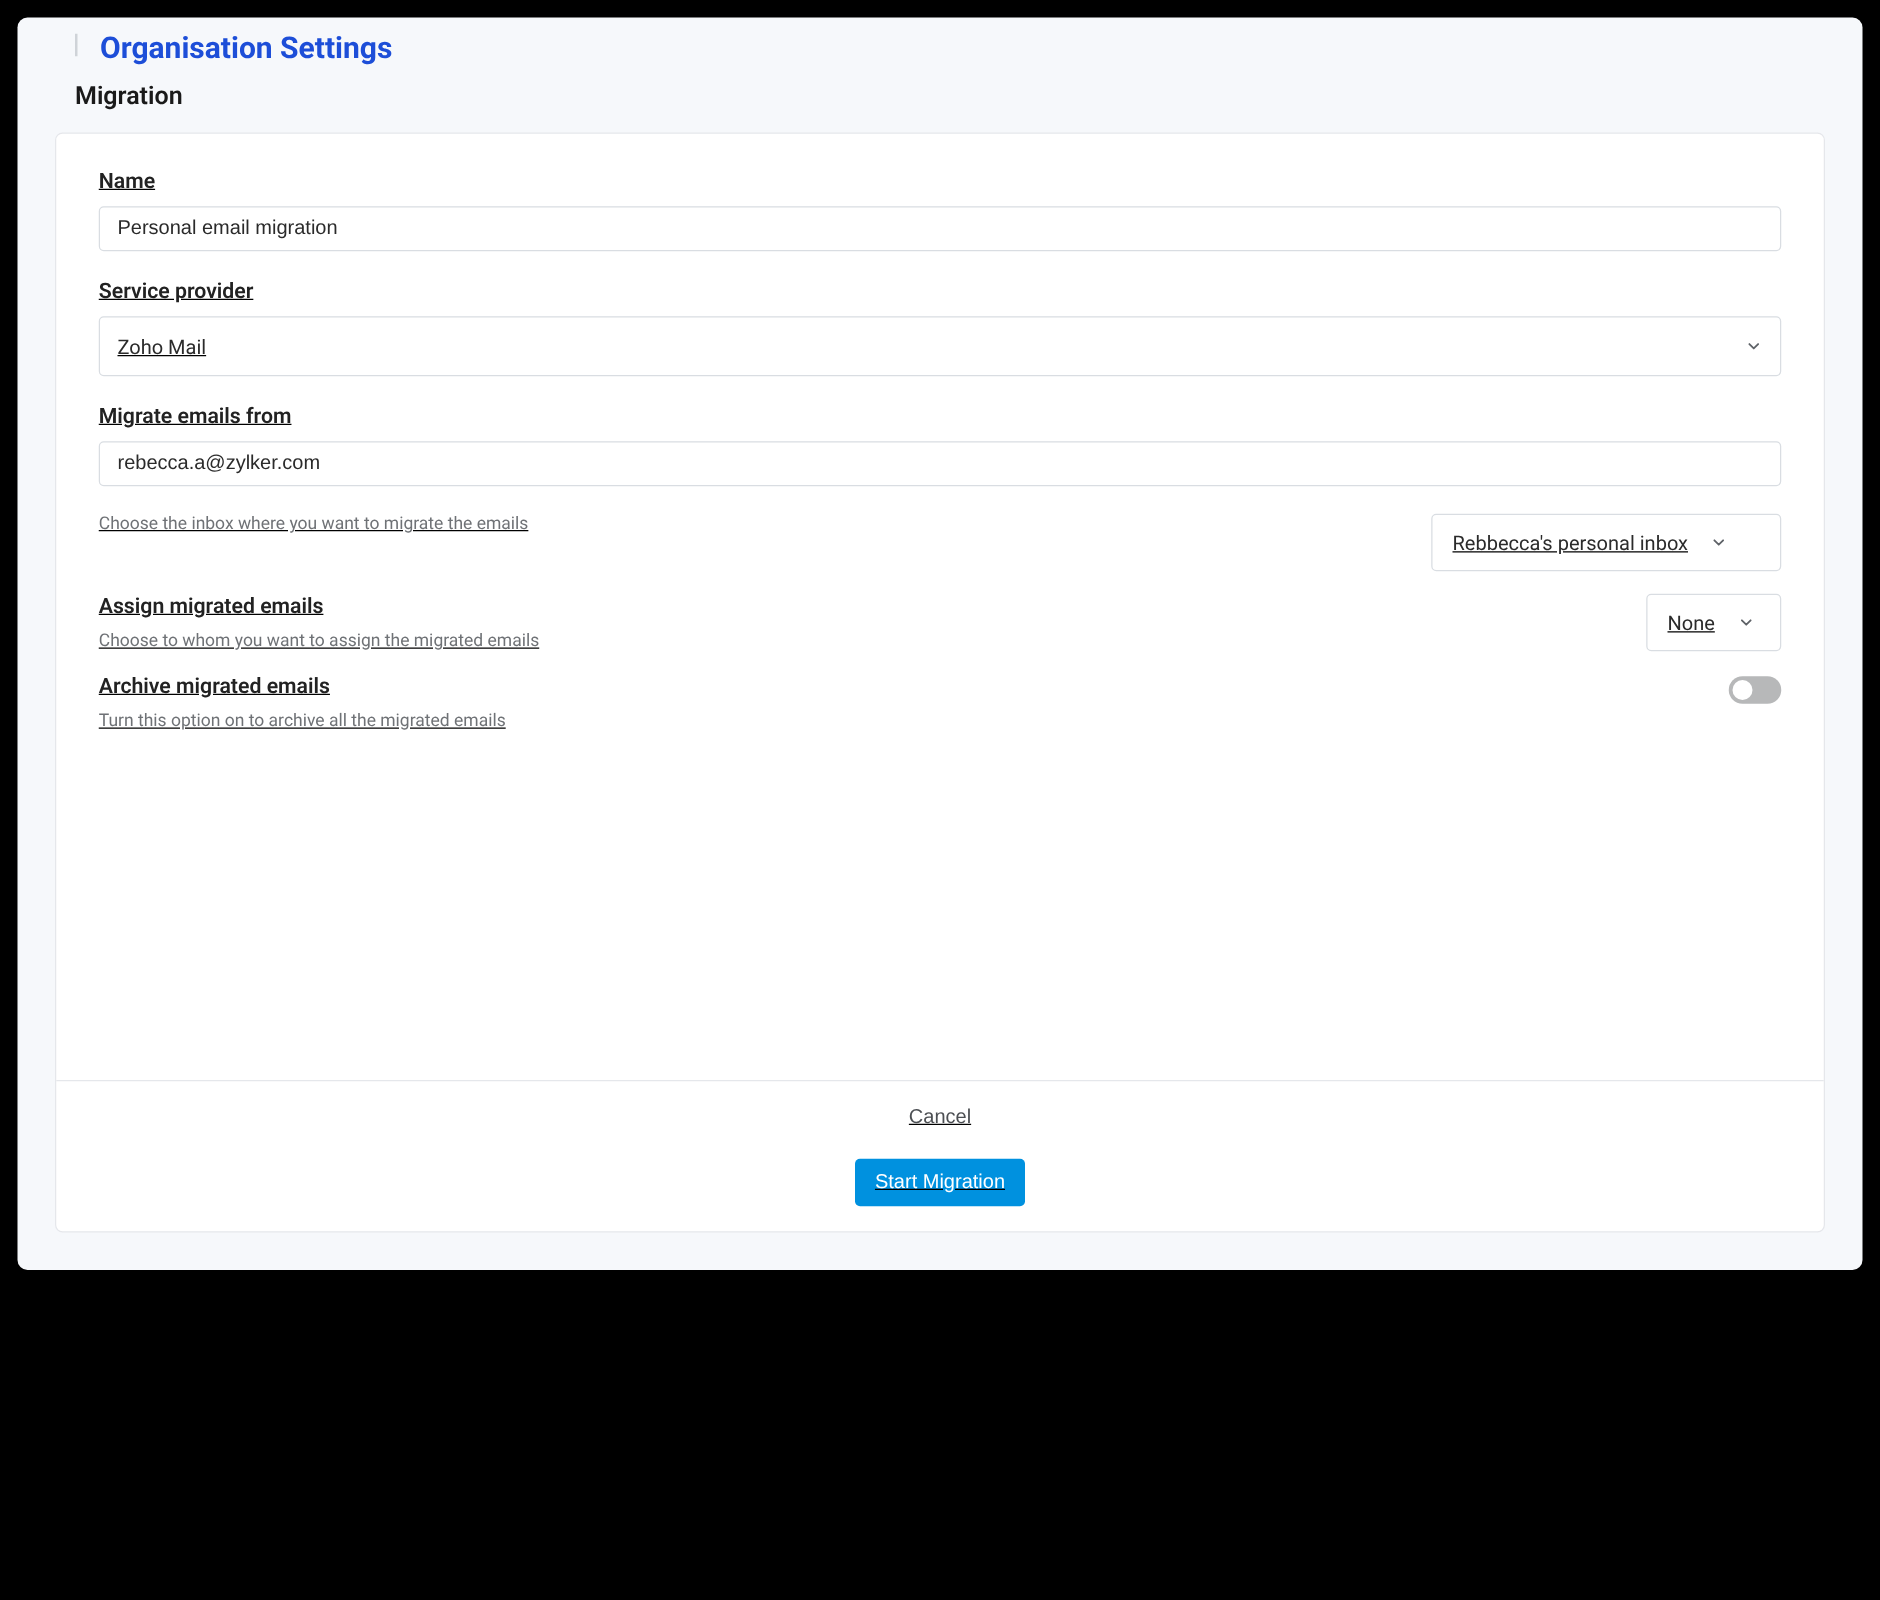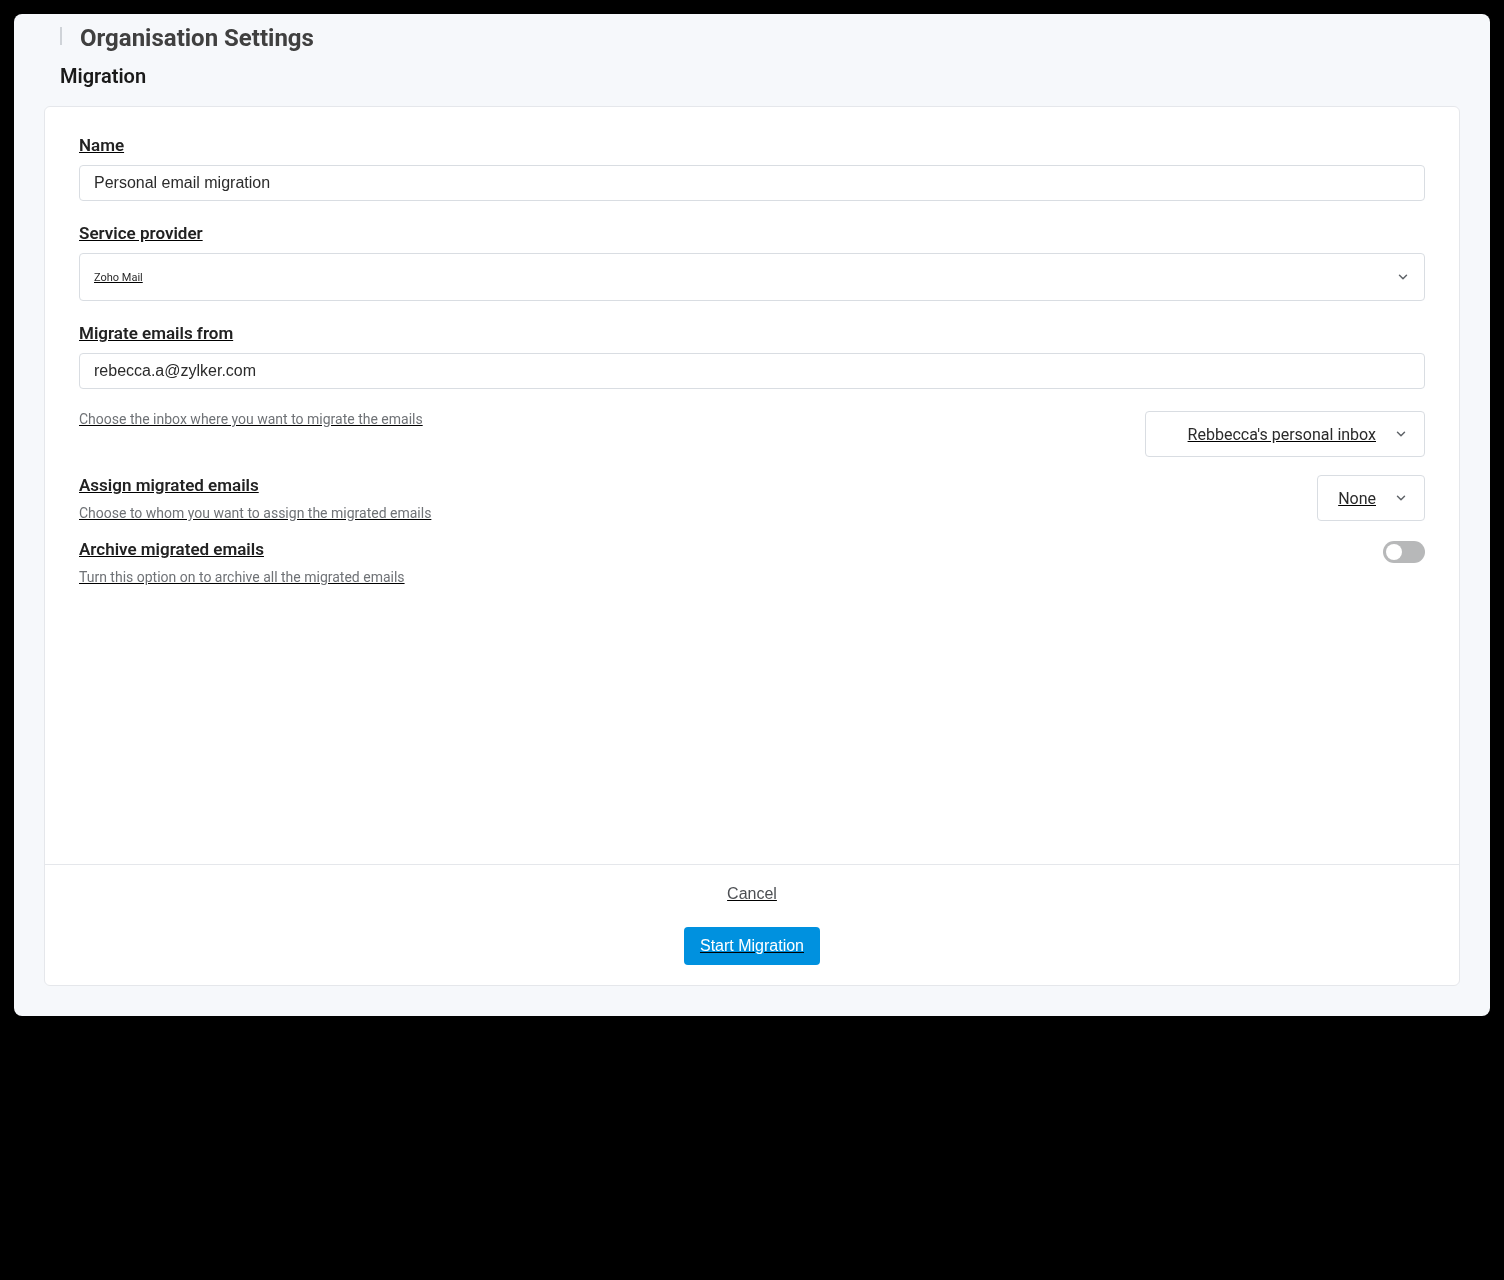--- a/index.html
+++ b/index.html
@@ -14,21 +14,21 @@
       padding: 0 30px 30px 30px;
       min-height: 980px;
       overflow: hidden;
     }
     .header {
       padding: 10px 16px 18px 16px;
     }
     .page-title {
       font-size: 24px;
       font-weight: 700;
-      color: #404040;
+      color: #1d4ed8;
       margin-bottom: 12px;
     }
     .page-subtitle {
       font-size: 20px;
       font-weight: 600;
       color: #1a1a1a;
     }
     .card {
       background: #fff;
       border: 1px solid #e5e7eb;
@@ -66,21 +66,21 @@
       font-size: 16px;
       color: #2b2b2b;
       outline: none;
     }
     .select-input {
       width: 100%;
       height: 48px;
       border: 1px solid #d9dde2;
       border-radius: 4px;
       padding: 0 14px;
-      font-size: 11px;
+      font-size: 16px;
       color: #2b2b2b;
       display: flex;
       align-items: center;
       justify-content: space-between;
       cursor: pointer;
       background: #fff;
     }
     .row {
       display: flex;
       justify-content: space-between;
@@ -96,21 +96,20 @@
       border: 1px solid #d9dde2;
       border-radius: 4px;
       padding: 0 16px;
       font-size: 16px;
       color: #2b2b2b;
       display: inline-flex;
       align-items: center;
       gap: 18px;
       cursor: pointer;
       background: #fff;
-      justify-content: flex-end;
     }
     .small-select.wide { min-width: 280px; }
     .small-select.narrow { min-width: 108px; }
     .chevron-icon {
       width: 14px;
       height: 14px;
       flex-shrink: 0;
     }
     .chevron-icon svg { width: 14px; height: 14px; display: block; }
     .toggle {

